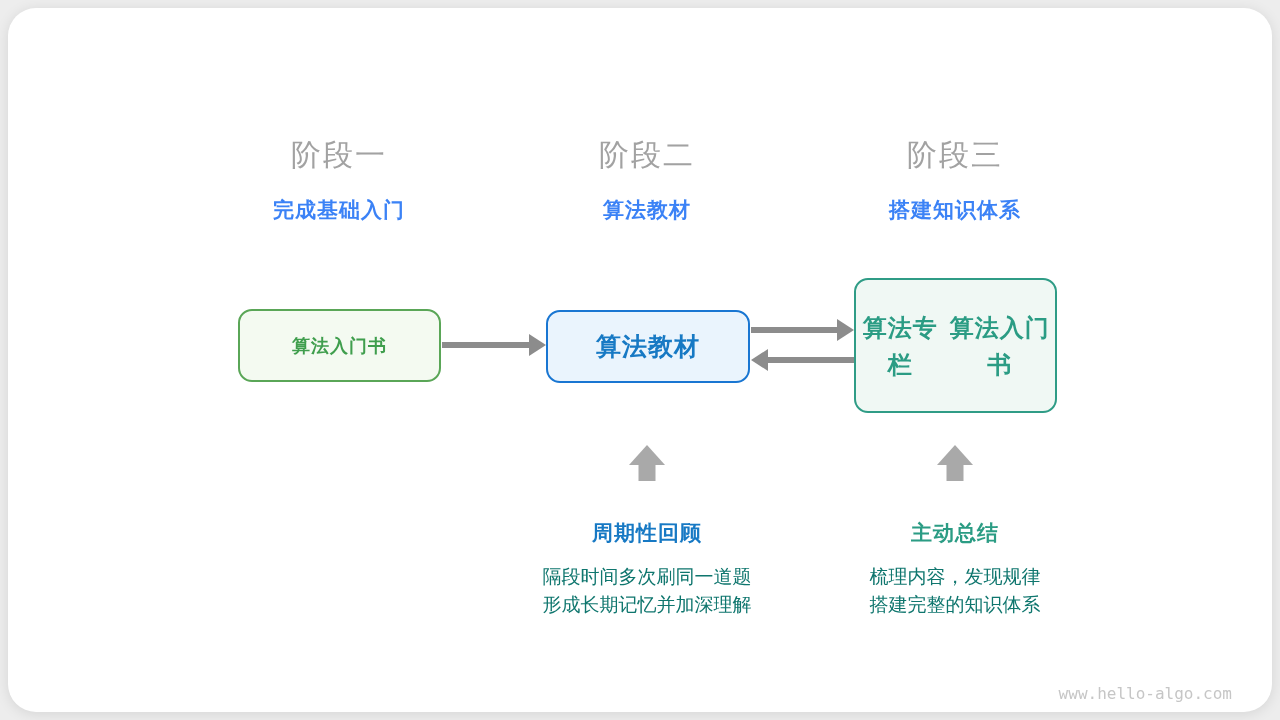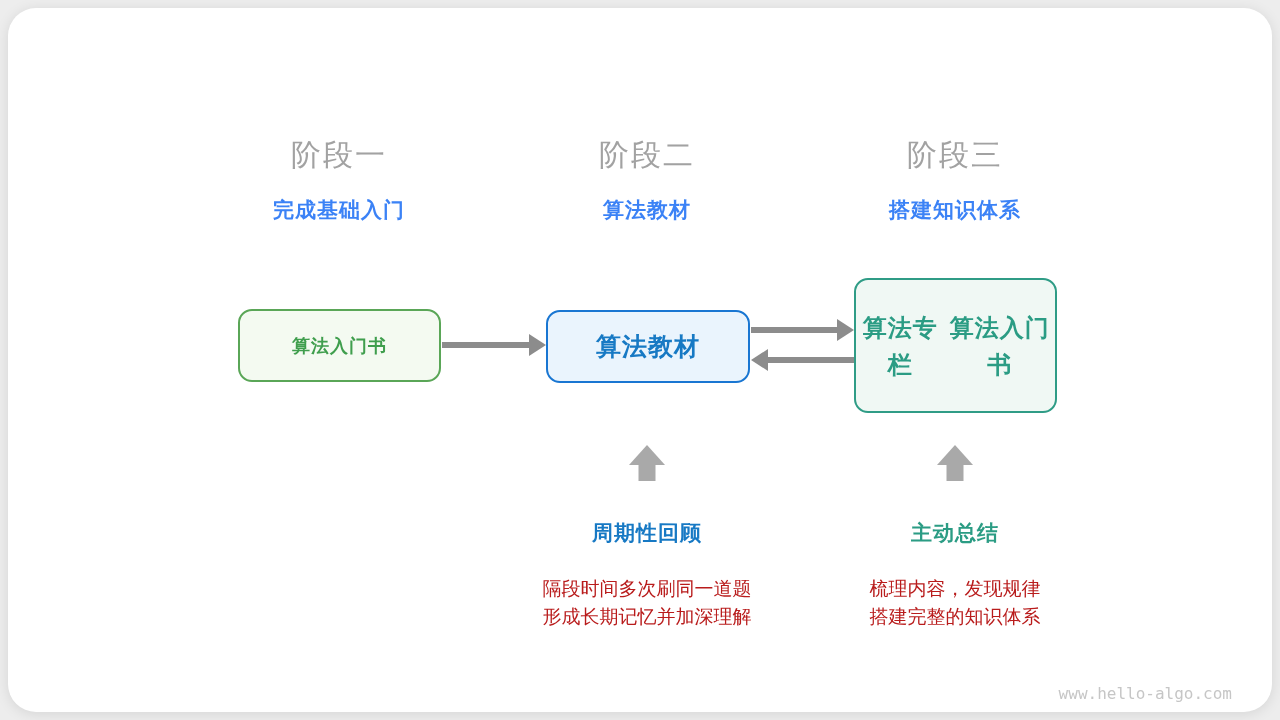--- a/index.html
+++ b/index.html
@@ -118,23 +118,23 @@
     text-align: center;
   }
   .annotation-review    { left: 459px; top: 511px; font-family: Liberation Serif, serif; }
   .annotation-summarize { left: 767px; top: 511px; }
   .annotation .ann-label {
     font-size: 21px; font-weight: 700; letter-spacing: 1px;
   }
   .annotation-review .ann-label    { color: #1779c4; }
   .annotation-summarize .ann-label { color: #2b9c84; }
   .annotation .ann-desc {
-    margin-top: 28px;
+    margin-top: 16px;
     font-size: 19px;
-    color: #b91c1c;
+    color: #0f766e;
     line-height: 28px;
   }
 
   
   .watermark {
     position: absolute;
     right: 40px; top: 676px;
     font-family: "DejaVu Sans Mono", "Liberation Mono", monospace;
     font-size: 16px;
     color: #c6c6c6;

